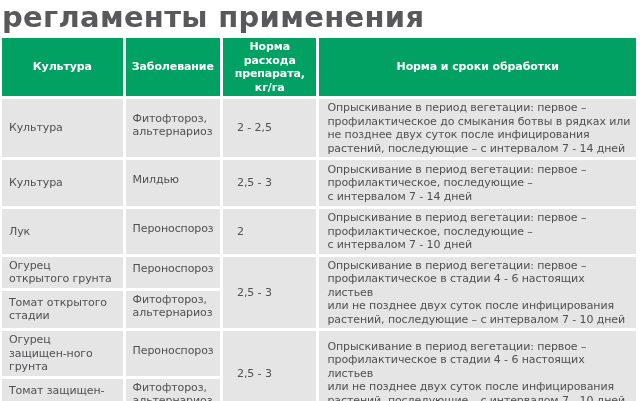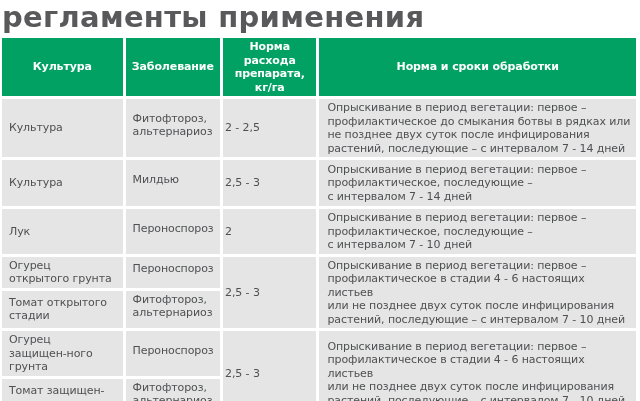--- a/index.html
+++ b/index.html
@@ -50,21 +50,21 @@
     text-align: center;
     padding: 2px;
   }
   table.reg-table td {
     background: #e5e5e5;
     color: #4f5052;
     text-align: left;
   }
   td.cell-crop    { padding: 2px 4px 2px 7px; }
   td.cell-disease { padding: 2px 4px 8px 7px; }
-  td.cell-rate    { padding: 2px; text-align: center; }
+  td.cell-rate    { padding: 14px; text-align: center; }
   td.cell-method  { padding: 2px 4px 2px 8px; }
   col.c-crop    { width: 120px; }
   col.c-disease { width: 94px; }
   col.c-rate    { width: 93px; }
   col.c-method  { width: 315px; }
   tr.h-row  { height: 58px; }
   tr.r1 { height: 56px; }
   tr.r2 { height: 46px; }
   tr.r3 { height: 42px; }
   tr.r4a { height: 30px; }

